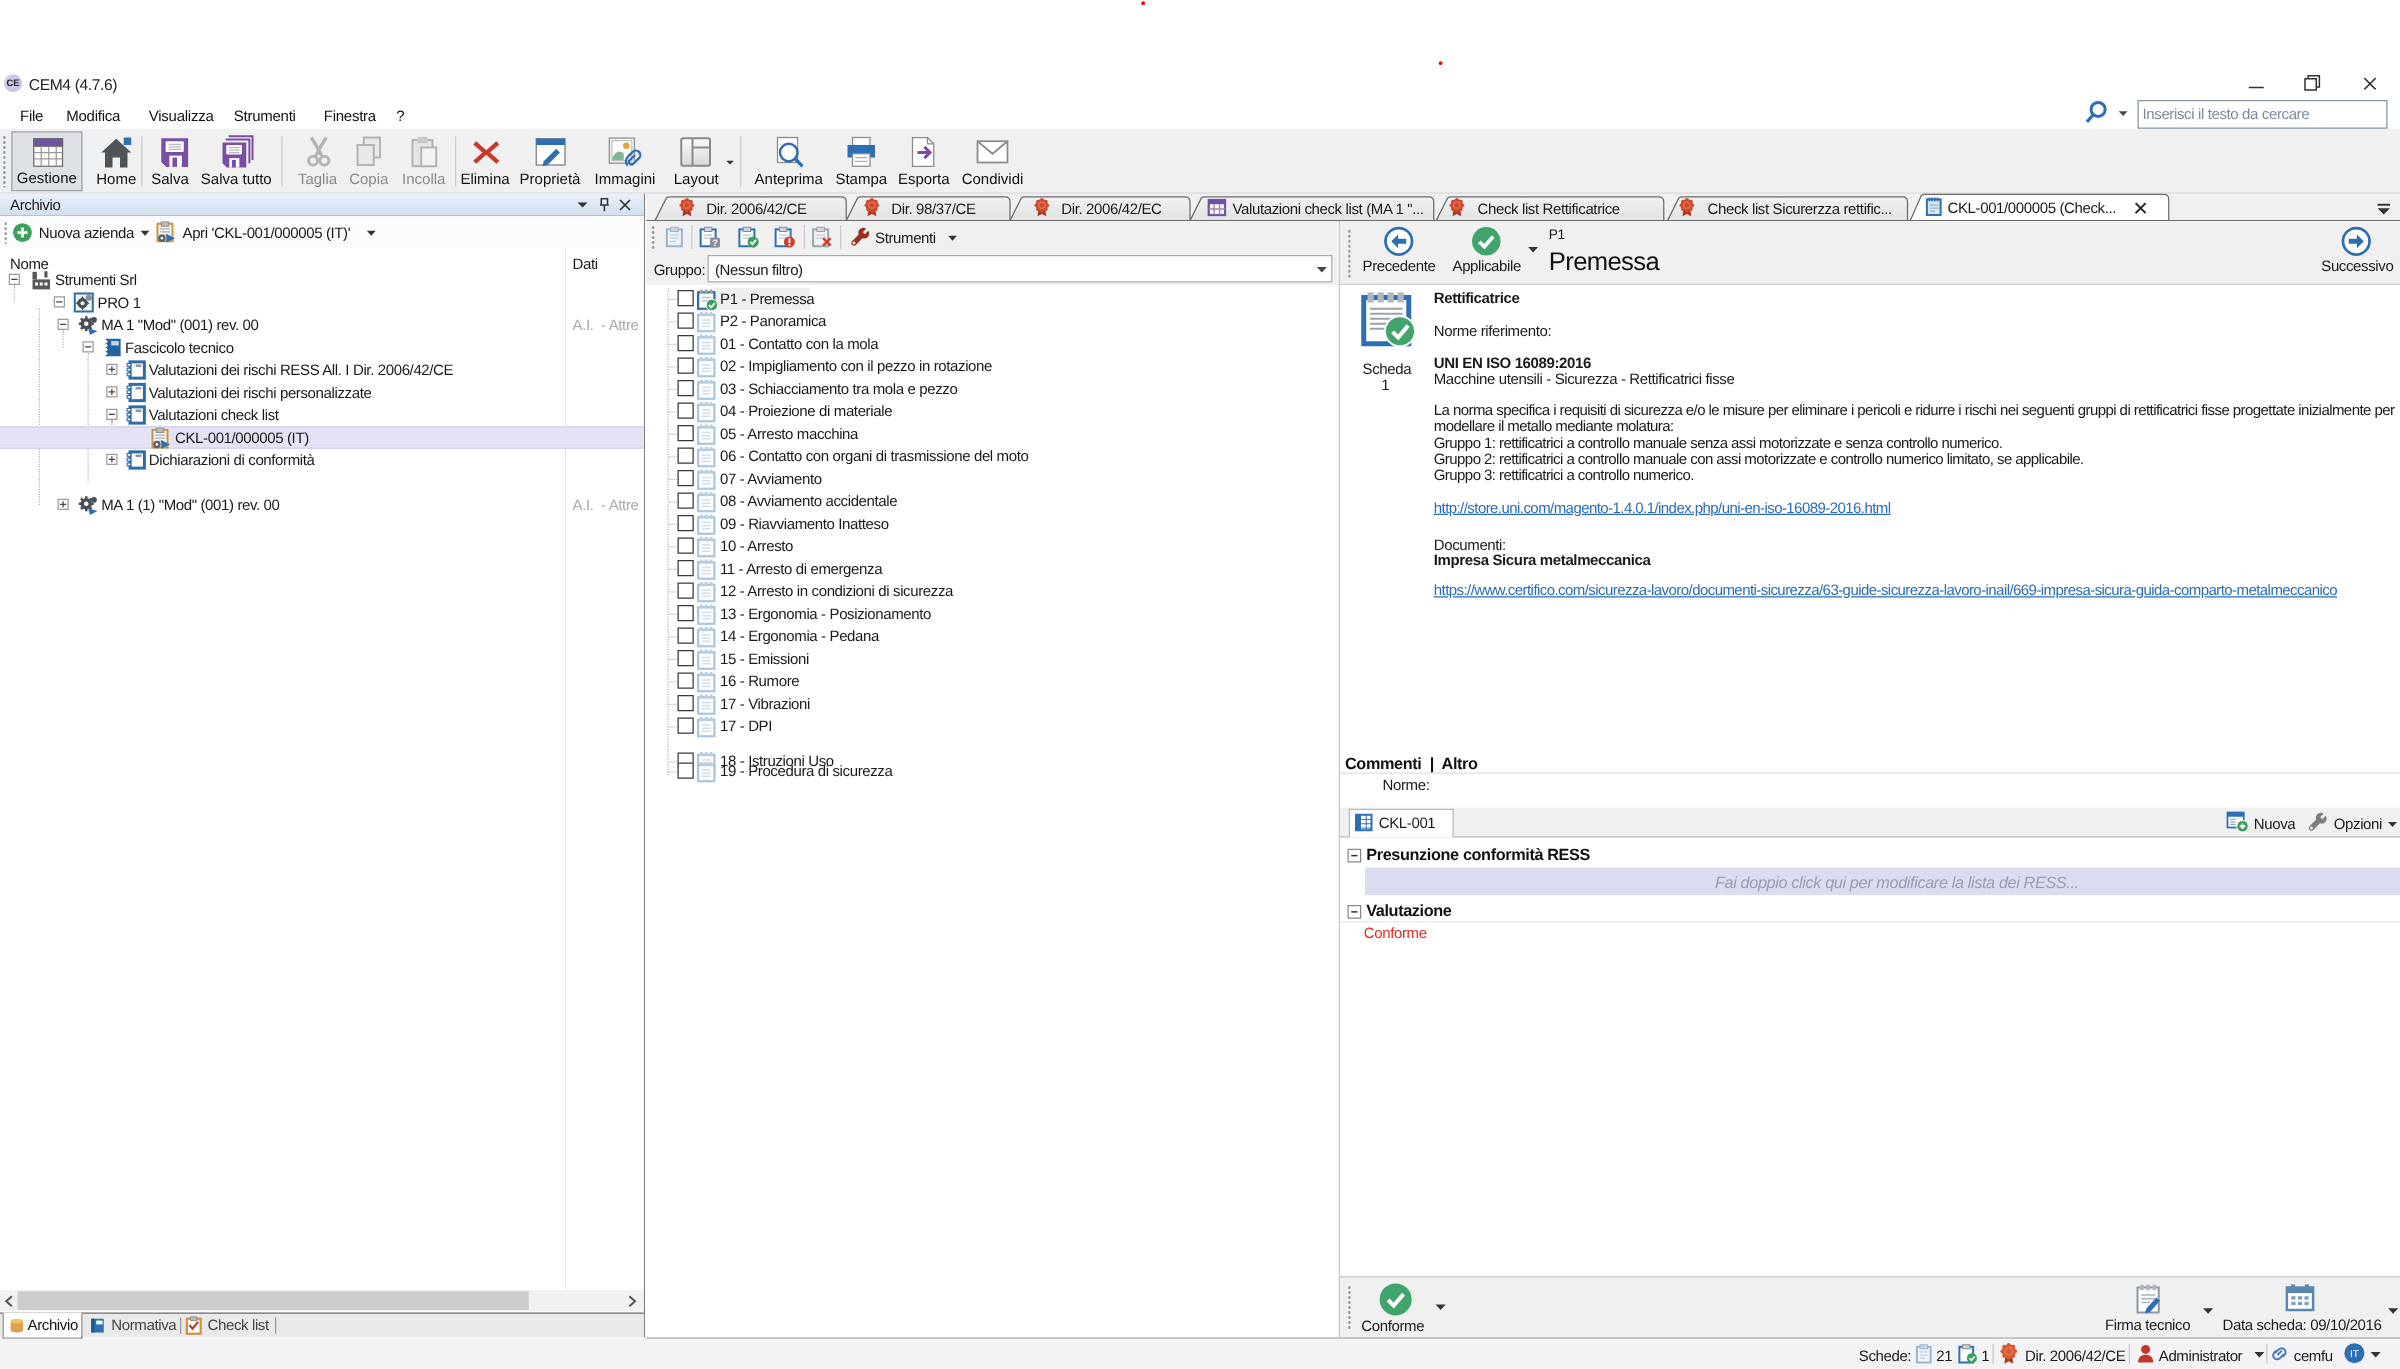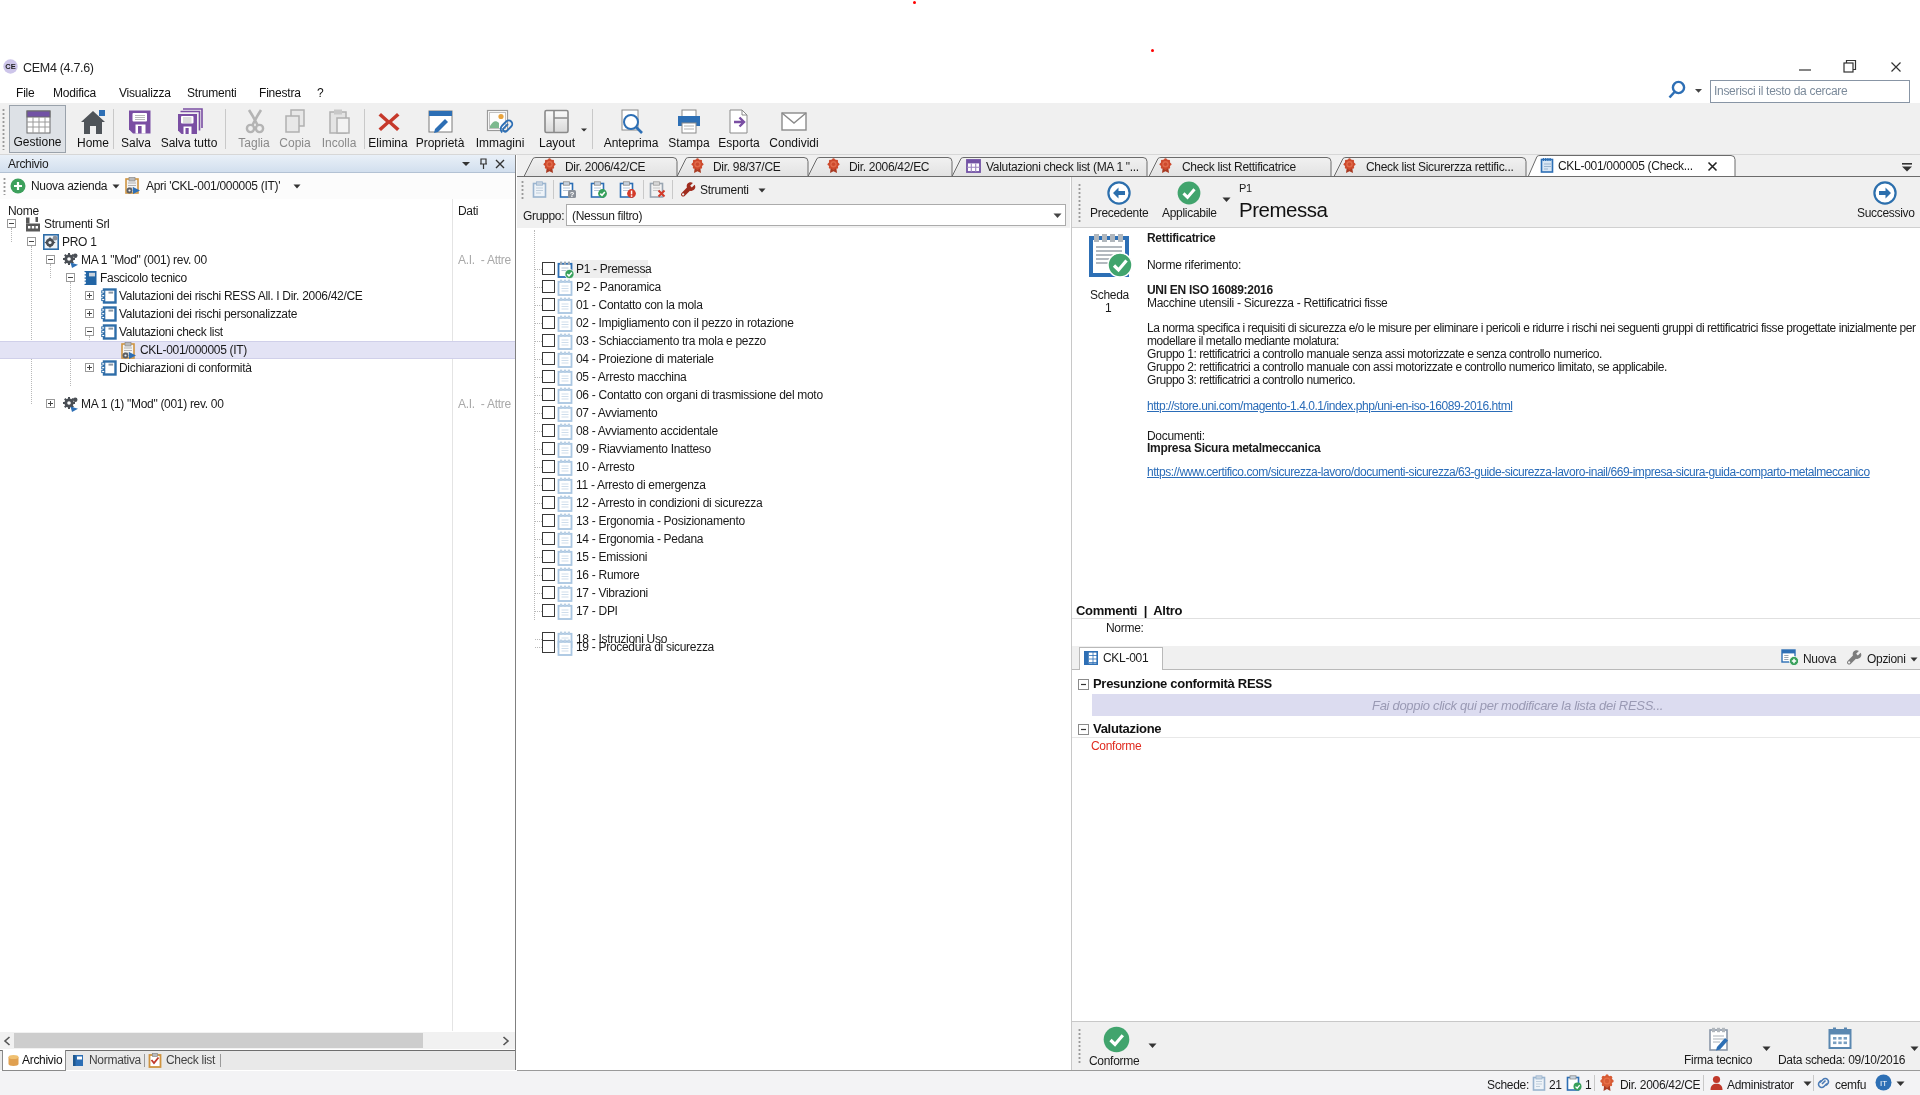--- a/index.html
+++ b/index.html
@@ -38,21 +38,21 @@
 
 
 #tabstrip { position:absolute; left:517px; top:155px; width:1403px; height:22px; background:#f0f0f0; }
 #tabline { position:absolute; left:517px; top:176px; width:1403px; height:1px; background:#6b6b6b; }
 
 
 #midpanel { position:absolute; left:517px; top:177px; width:553px; height:893px; background:#fff; }
 #mid-toolbar { position:absolute; left:0; top:0; width:553px; height:25px; background:#f0f0f0; }
 #mid-gruppo { position:absolute; left:0; top:25px; width:553px; height:26px; background:#f0f0f0; }
 #mid-list { position:absolute; left:0; top:51px; width:553px; height:842px; background:#fff; font-size:12px; }
-.mrow { position:absolute; left:0; height:18px; line-height:18px; white-space:nowrap;margin-top:30px; }
+.mrow { position:absolute; left:0; height:18px; line-height:18px; white-space:nowrap; }
 .mcheck { position:absolute; left:25px; top:2px; width:13px; height:13px; border:1px solid #393939; background:#fff; }
 
 
 #rightpanel { position:absolute; left:1071px; top:177px; width:849px; height:893px; background:#fff; border-left:1px solid #c8c8c8; }
 #rp-header { position:absolute; left:0; top:0; width:849px; height:51px; background:#f0f0f0; border-bottom:1px solid #d0d0d0; }
 #rp-bottom { position:absolute; left:0; top:844px; width:849px; height:49px; background:#f0f0f0; border-top:1px solid #c8c8c8; }
 .link { color:#2a6cb8; text-decoration:underline; }
 
 
 #statusbar { position:absolute; left:0; top:1071px; width:1920px; height:24px; background:#f3f3f5; font-size:12px; color:#222; }
@@ -297,21 +297,21 @@
         <div class="expbox" style="left:7px"></div>
         <svg style="left:25px;top:2px" width="16" height="15" viewBox="0 0 16 15">
           <rect x="1" y="0.5" width="3.5" height="6" fill="#585858"></rect>
           <rect x="10.5" y="0" width="2.5" height="5" fill="#585858"></rect>
           <path d="M1 6.5 H15 V14.5 H1 Z" fill="#585858"></path>
           <path d="M3 9 h2.4 v2.4 h-2.4 Z M6.8 9 h2.4 v2.4 h-2.4 Z M10.6 9 h2.4 v2.4 h-2.4 Z" fill="#fff"></path>
         </svg>
         <div class="txt" style="left:44px;top:0;line-height:18px">Strumenti Srl</div>
       </div>
 
-      <div class="trow" style="left:0;top:34px;width:515px">
+      <div class="trow" style="left:16px;top:34px;width:515px">
         <div class="expbox" style="left:27px"></div>
         <svg style="left:43px;top:1px" width="16" height="16" viewBox="0 0 16 16">
           <rect x="0.8" y="0.8" width="14.4" height="14.4" fill="#eef3f8" stroke="#2e6da8" stroke-width="1.6"></rect>
           <circle cx="7" cy="8.5" r="4.2" fill="#4a4f55"></circle>
             <circle cx="7" cy="8.5" r="1.6" fill="#eef3f8"></circle>
           <path d="M7 2.8 L8.3 5.2 L5.7 5.2 Z M7 14.2 L8.3 11.8 L5.7 11.8 Z M1.3 8.5 L3.7 7.2 L3.7 9.8 Z M12.7 8.5 L10.3 7.2 L10.3 9.8 Z" fill="#4a4f55"></path>
           <circle cx="12" cy="4.2" r="2.4" fill="#8a9099"></circle>
         </svg>
         <div class="txt" style="left:62px;top:0;line-height:18px">PRO 1</div>
       </div>

